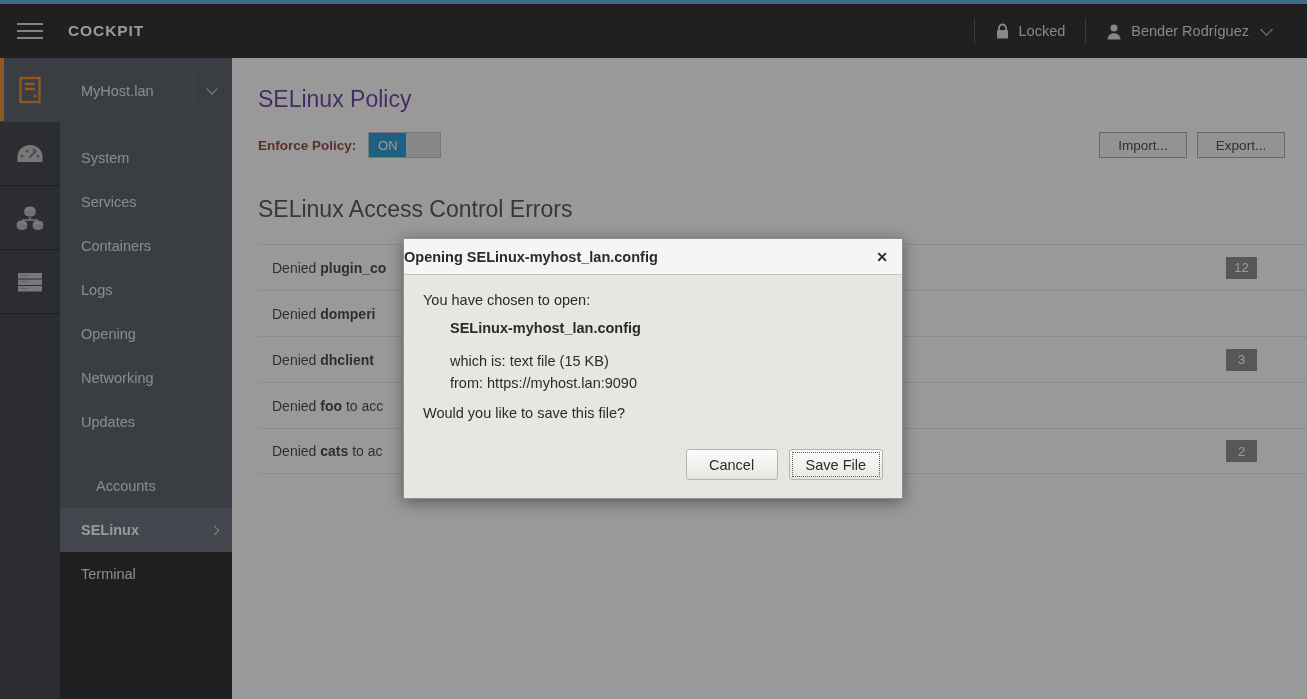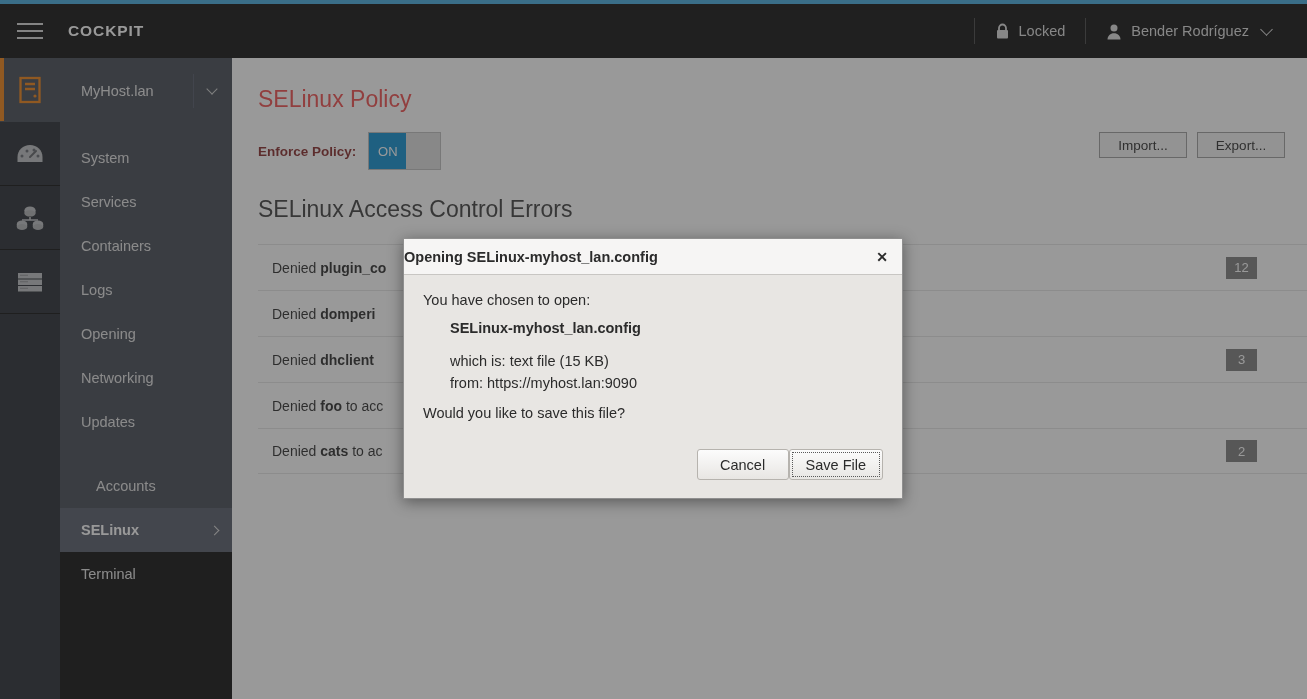--- a/index.html
+++ b/index.html
@@ -100,29 +100,29 @@
     transform: rotate(45deg);
   }
 
   
   .main {
     position: absolute; left: 232px; top: 58px; width: 1075px; height: 641px;
     background: #ffffff;
   }
   .page-title {
     position: absolute; left: 26px; top: 28px;
-    font-size: 23px; color: #ef4444; font-weight: normal;
+    font-size: 23px; color: #4c1d95; font-weight: normal;
   }
   .enforce-row {
     position: absolute; left: 26px; top: 74px;
     display: flex; align-items: center; gap: 12px;
   }
   .enforce-label { font-size: 13.5px; font-weight: bold; color: #7f1d1d; }
   .toggle {
-    display: flex; width: 73px; height: 38px;
+    display: flex; width: 73px; height: 26px;
     border: 1px solid #bbb; cursor: pointer; overflow: hidden;
   }
   .toggle-on {
     width: 37px; background: #0088ce; color: #fff;
     font-size: 13px; display: flex; align-items: center; justify-content: center;
   }
   .toggle-knob { flex: 1; background: #dcdcdc; }
 
   .toolbar-btns {
     position: absolute; right: 22px; top: 74px; display: flex; gap: 10px;
@@ -180,21 +180,21 @@
     position: absolute; right: 11px; top: 9px;
     width: 18px; height: 18px; font-size: 14px; font-weight: bold; color: #2b2b2b;
     display: flex; align-items: center; justify-content: center; cursor: pointer;
   }
   .dlg-body { padding: 17px 19px 14px 19px; }
   .dlg-line { margin-bottom: 12px; }
   .dlg-filename { font-weight: bold; padding-left: 27px; margin-bottom: 17px; }
   .dlg-meta { padding-left: 27px; margin-bottom: 6px; }
   .dlg-question { margin-top: 14px; margin-bottom: 0; }
   .dlg-actions {
-    display: flex; justify-content: flex-end; 
+    display: flex; justify-content: flex-end; gap: 11px;
     padding: 14px 19px 18px 19px;
   }
   .dlg-btn {
     min-width: 92px; height: 31px; padding: 0 16px;
     background: linear-gradient(#fcfcfc, #e8e6e3);
     border: 1px solid #b6b3ae; border-radius: 3px;
     font-size: 14.5px; color: #2b2b2b; cursor: pointer;
     display: flex; align-items: center; justify-content: center;
   }
   .dlg-btn.focused { outline: 1px dotted #5a5a5a; outline-offset: -4px; }

